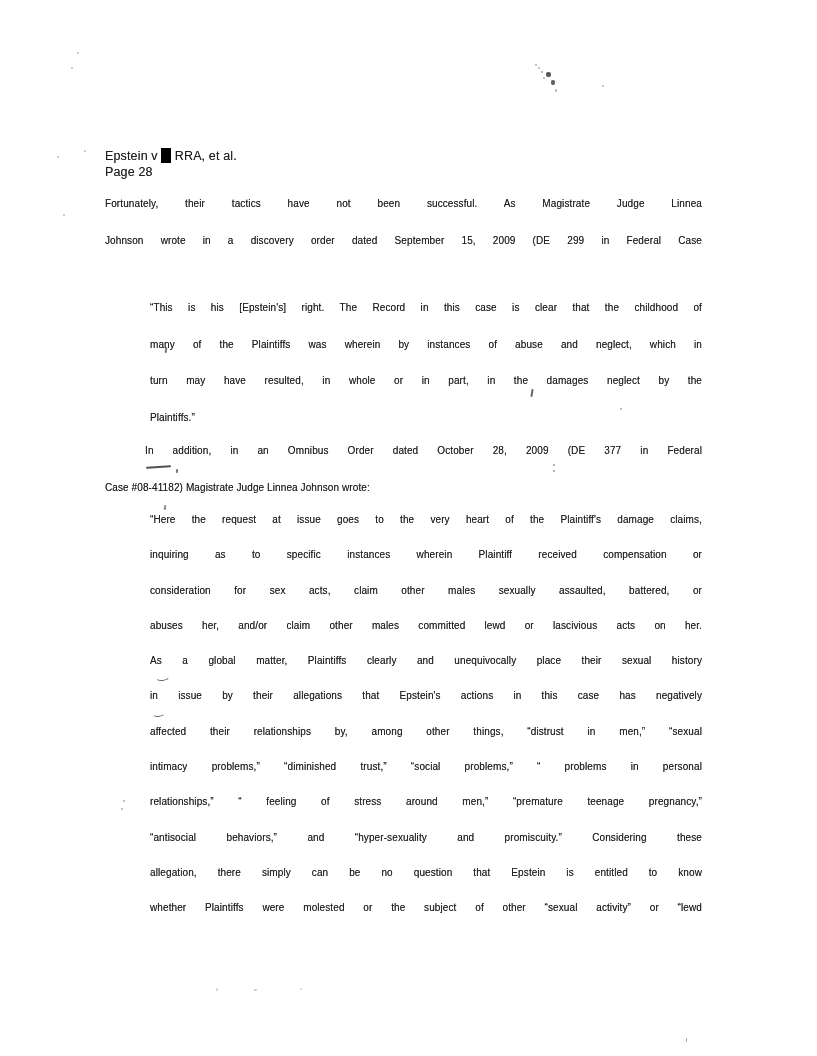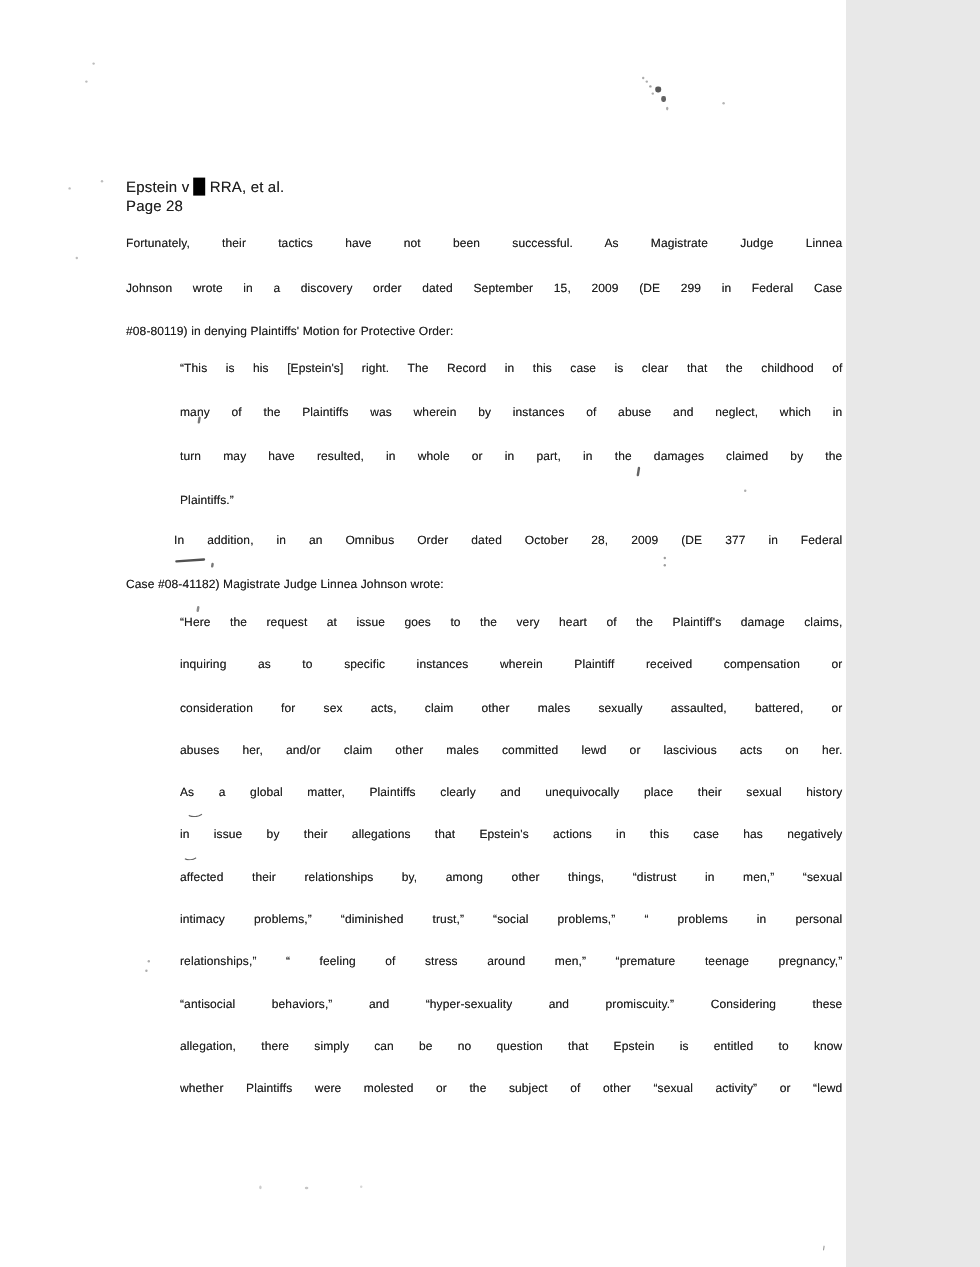--- a/index.html
+++ b/index.html
@@ -1,18 +1,18 @@
 <!DOCTYPE html>
 <html><head>
 <meta charset="utf-8">
 <style>
   html, body { margin: 0; padding: 0; background: #e8e8e8; }
   .page {
     position: relative;
-    width: 705px;
+    width: 817px;
     height: 1056px;
     background: #ffffff;
     overflow: hidden;
     font-family: "Liberation Sans", sans-serif;
     color: #1e1e1e;
     -webkit-font-smoothing: antialiased;
   }
   .header {
     position: absolute;
     left: 105px;
@@ -67,27 +67,26 @@
 <div class="page">
 
   <div class="header">
     <div class="header-line"><span>Epstein v</span><span class="redaction"></span><span>RRA, et al.</span></div>
     <div class="header-line">Page 28</div>
   </div>
 
   <div class="section" id="para1">
       <div class="line">Fortunately, their tactics have not been successful.  As Magistrate Judge Linnea</div>
       <div class="line">Johnson wrote in a discovery order dated September 15, 2009 (DE 299 in Federal Case</div>
-      <div class="line last">#08-80119) in denying Plaintiffs' Motion for Protective Order:</div>
     </div>
 
   <div class="section" id="quote1">
       <div class="line">“This is his [Epstein's] right.  The Record in this case is clear that the childhood of</div>
       <div class="line">many of the Plaintiffs was wherein by instances of abuse and neglect, which in</div>
-      <div class="line">turn may have resulted, in whole or in part, in the damages claimed by the</div>
+      <div class="line">turn may have resulted, in whole or in part, in the damages neglect by the</div>
       <div class="line last">Plaintiffs.”</div>
     </div>
 
   <div class="section" id="para2">
       <div class="line indent">In addition, in an Omnibus Order dated October 28, 2009 (DE 377 in Federal</div>
       <div class="line last">Case #08-41182) Magistrate Judge Linnea Johnson wrote:</div>
     </div>
 
   <div class="section" id="quote2">
       <div class="line">“Here the request at issue goes to the very heart of the Plaintiff's damage claims,</div>

